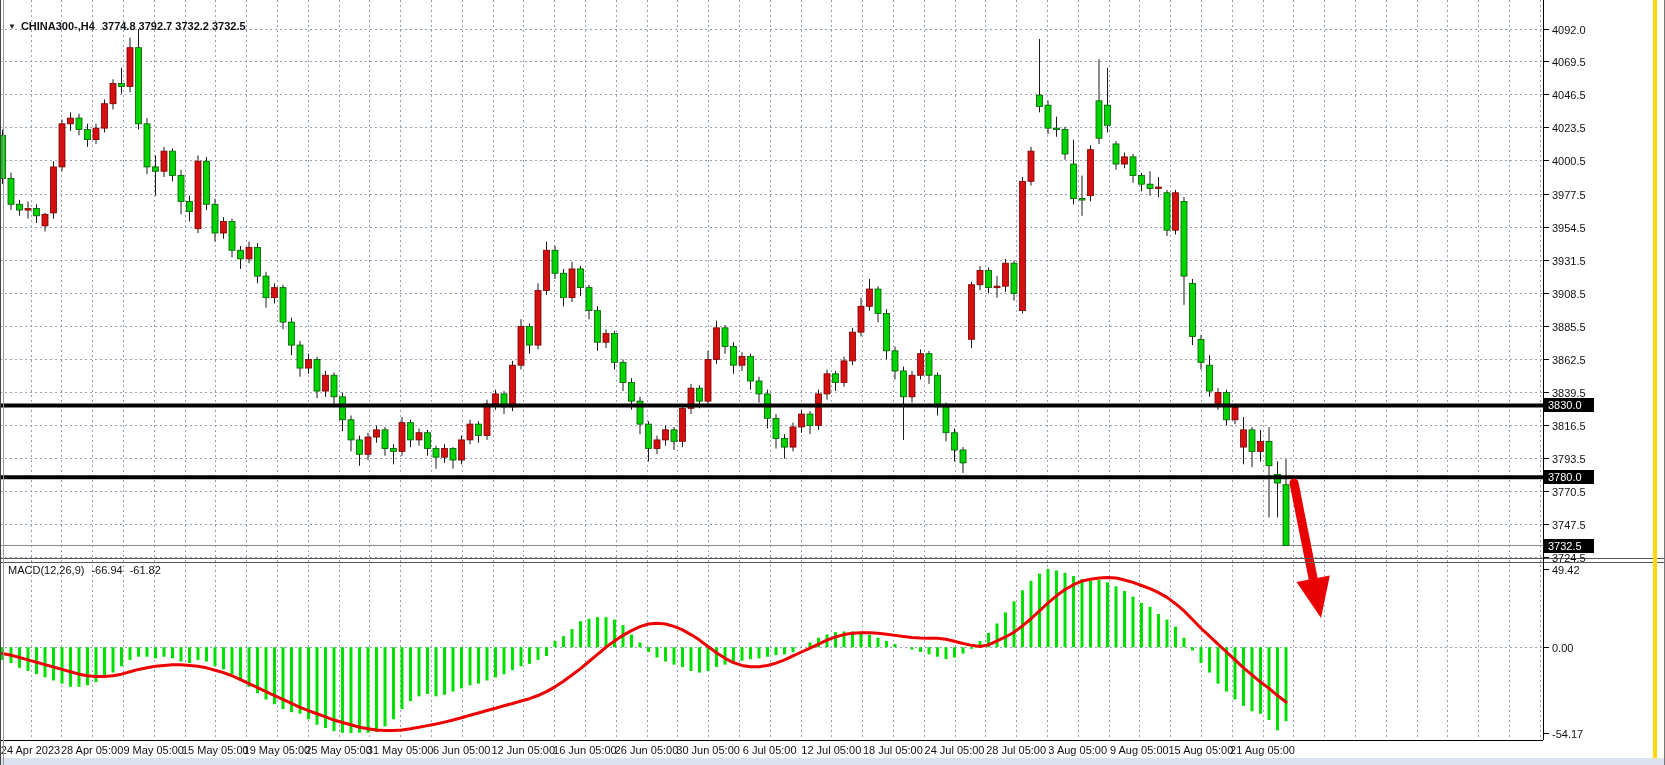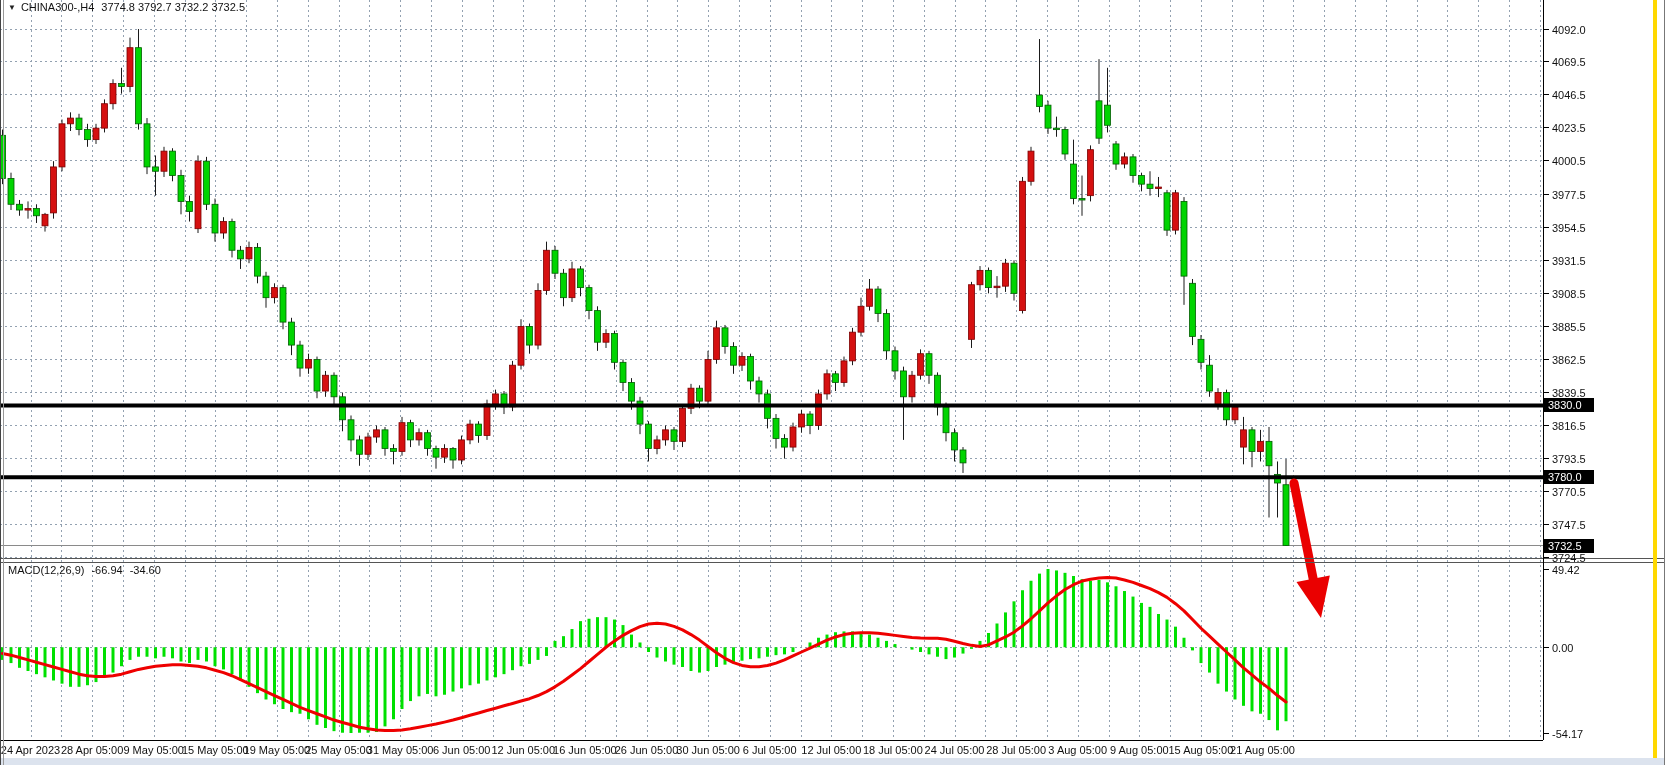--- a/index.html
+++ b/index.html
@@ -1,20 +1,20 @@
 <!DOCTYPE html>
 <html><head>
 <meta charset="utf-8">
 <style>
   html,body{margin:0;padding:0;background:#ffffff;}
   #app{position:relative;width:1665px;height:765px;background:#ffffff;overflow:hidden;
        font-family:"Liberation Sans","DejaVu Sans",sans-serif;}
   #chart-svg{position:absolute;left:0;top:0;}
   .overlay-label{position:absolute;font-size:11px;color:#111;white-space:nowrap;z-index:5;}
-  #symbol-label{left:8px;top:1px;}
+  #symbol-label{left:8px;top:20px;font-weight:bold;}
   #macd-label{left:8px;top:564px;}
   .dd{font-size:8px;color:#222;margin-right:5px;vertical-align:1px;cursor:pointer;}
   .sp{margin-right:7px;}
 </style>
 </head>
 <body>
 
 <div id="app">
   <svg id="chart-svg" width="1665" height="765">
       <rect x="0" y="0" width="1665" height="765" fill="#ffffff"></rect>
@@ -644,15 +644,15 @@
       <line x1="3.5" y1="0" x2="3.5" y2="765" stroke="#999" stroke-width="1"></line>
       <rect x="1653" y="0" width="4" height="758" fill="#ffd800"></rect>
       <line x1="1664.5" y1="0" x2="1664.5" y2="765" stroke="#777" stroke-width="1"></line>
     </svg>
 
   <div id="symbol-label" class="overlay-label">
     <span class="dd">▼</span><span class="sp">CHINA300-,H4</span><span>3774.8 3792.7 3732.2 3732.5</span>
   </div>
 
   <div id="macd-label" class="overlay-label">
-    <span class="sp">MACD(12,26,9)</span><span class="sp">-66.94</span><span>-34.60</span>
+    <span class="sp">MACD(12,26,9)</span><span class="sp">-66.94</span><span>-61.82</span>
   </div>
 </div>
 
 </body></html>

